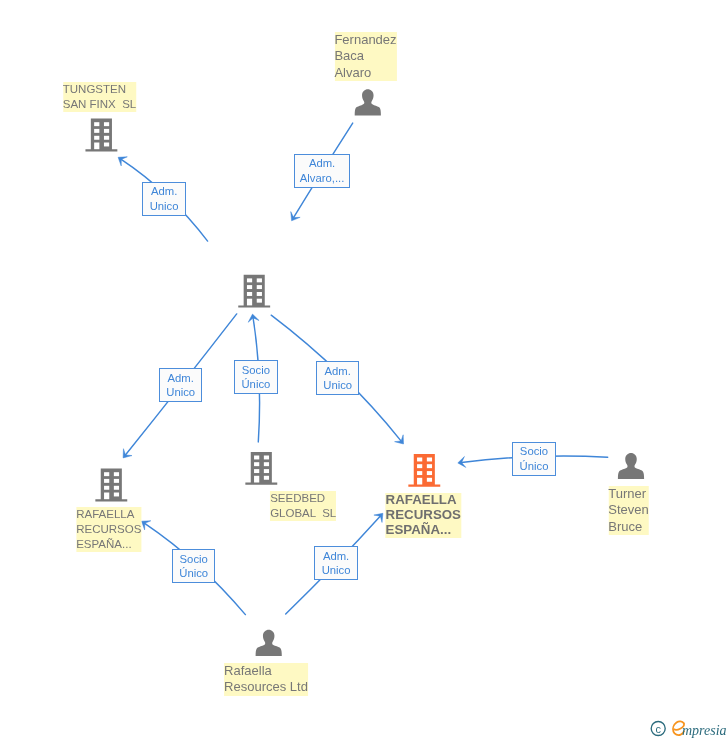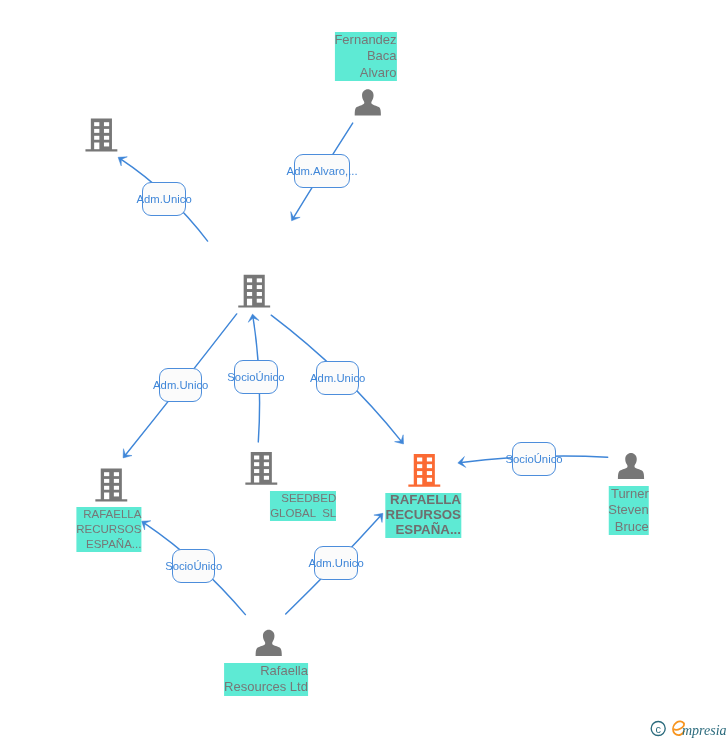--- a/index.html
+++ b/index.html
@@ -5,27 +5,27 @@
 <style>
   html,body{margin:0;padding:0;background:#ffffff;}
   body{width:728px;height:740px;font-family:"Liberation Sans",sans-serif;overflow:hidden;}
   #stage{position:relative;width:728px;height:740px;background:#ffffff;}
   svg.layer{position:absolute;left:0;top:0;width:728px;height:740px;overflow:visible;}
   #edges{z-index:1}
   #labels{position:absolute;left:0;top:0;width:728px;height:740px;z-index:2;transform:translateZ(0);}
   #nodes{z-index:3}
   #elabels{position:absolute;left:0;top:0;width:728px;height:740px;z-index:4;transform:translateZ(0);}
   #logo{z-index:5;transform:translateZ(0);}
-  .node-label{position:absolute;text-align:right;color:#777777;white-space:pre;background:#5eead4;}
+  .node-label{position:absolute;text-align:left;color:#777777;white-space:pre;background:#fef9c3;}
   .node-label.company{font-size:11.5px;line-height:15.0px;}
   .node-label.person{font-size:13px;line-height:16.4px;}
   .node-label.hl{color:#6f6f6f;font-weight:bold;font-size:13.3px;line-height:14.9px;}
-  .edge-label{position:absolute;box-sizing:border-box;border:1.6px solid #4c8ddb;border-radius:9px;
+  .edge-label{position:absolute;box-sizing:border-box;border:1.6px solid #4c8ddb;border-radius:0;
               background:#fbfbfb;color:#3f86d8;font-size:11.3px;line-height:14.5px;text-align:center;
-              white-space:pre;display:flex;flex-direction:row;align-items:center;justify-content:center;}
+              white-space:pre;display:flex;flex-direction:column;align-items:center;justify-content:center;}
   .edge-label > span{display:block;}
   #logo{position:absolute;}
 </style>
 </head>
 <body>
 
 <div id="stage">
   <svg class="layer" id="edges" viewBox="0 0 728 740">
       <g>
         <path d="M207.6 241.1 Q169.9 191.7 121.18 159.35" fill="none" stroke="#3f86d8" stroke-width="1.45" stroke-linecap="round"></path>
@@ -120,20 +120,22 @@
         <rect x="426.85" y="477.80" width="5.2" height="3.95" fill="#ffffff"></rect>
       </g>
       <g fill="#777777">
         <path d="M631.00 452.95C627.99 452.95,625.24 455.30,625.24 458.95C625.24 461.56,626.02 463.39,626.94 464.56C627.46 465.22,627.49 465.87,627.49 466.52C627.49 467.57,626.55 468.22,624.71 468.82C622.35 469.60,620.00 470.18,619.08 471.48C618.21 472.66,617.90 475.40,617.90 479.05L644.10 479.05C644.10 475.40,643.79 472.66,642.92 471.48C642.00 470.18,639.65 469.60,637.29 468.82C635.45 468.22,634.51 467.57,634.51 466.52C634.51 465.87,634.54 465.22,635.06 464.56C635.98 463.39,636.76 461.56,636.76 458.95C636.76 455.30,634.01 452.95,631.00 452.95Z"></path>
       </g>
       <g fill="#777777">
         <path d="M268.70 629.85C265.69 629.85,262.94 632.20,262.94 635.85C262.94 638.46,263.72 640.29,264.64 641.46C265.16 642.12,265.19 642.77,265.19 643.42C265.19 644.47,264.25 645.12,262.41 645.72C260.05 646.50,257.70 647.08,256.78 648.38C255.91 649.56,255.60 652.30,255.60 655.95L281.80 655.95C281.80 652.30,281.49 649.56,280.62 648.38C279.70 647.08,277.35 646.50,274.99 645.72C273.15 645.12,272.21 644.47,272.21 643.42C272.21 642.77,272.24 642.12,272.76 641.46C273.68 640.29,274.46 638.46,274.46 635.85C274.46 632.20,271.71 629.85,268.70 629.85Z"></path>
       </g>
     </svg>
   <div id="labels">
+      <div class="node-label company" style="left: 99.5px; top: 81.7px; transform: translateX(-50%);">TUNGSTEN
+SAN FINX  SL</div>
       <div class="node-label person" style="left: 365.5px; top: 32px; transform: translateX(-50%);">Fernandez
 Baca
 Alvaro</div>
       <div class="node-label company" style="left: 108.8px; top: 506.9px; transform: translateX(-50%);">RAFAELLA
 RECURSOS
 ESPAÑA...</div>
       <div class="node-label company" style="left: 259.2px; top: 490.7px; transform: translateX(-50%); margin-left: 44px;">SEEDBED
 GLOBAL  SL</div>
       <div class="node-label company hl" style="left: 423.3px; top: 493px; transform: translateX(-50%);">RAFAELLA
 RECURSOS

